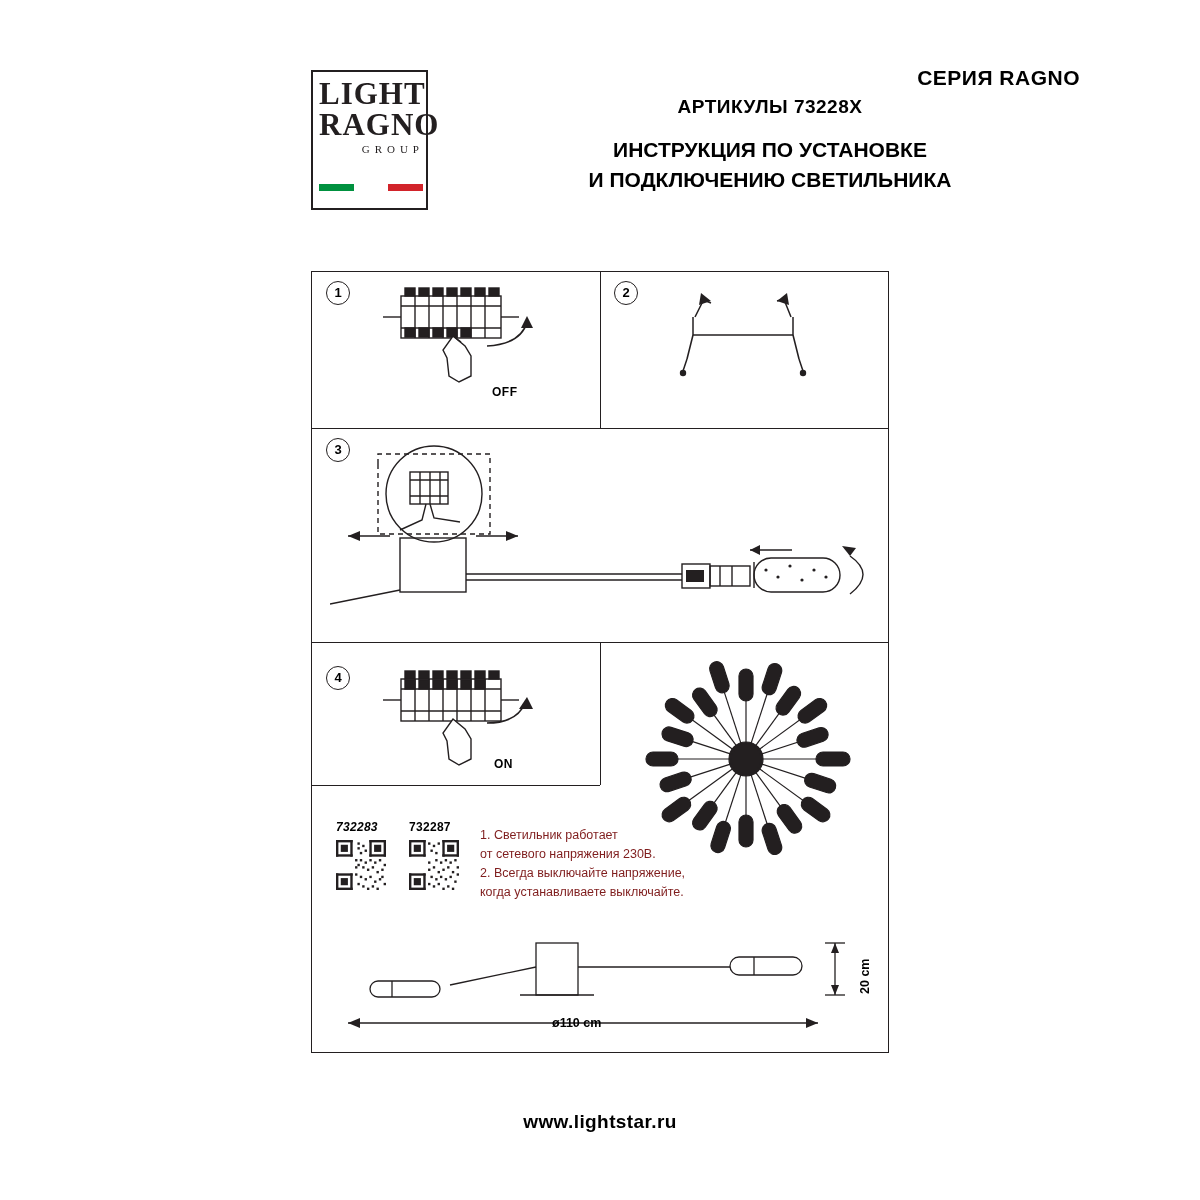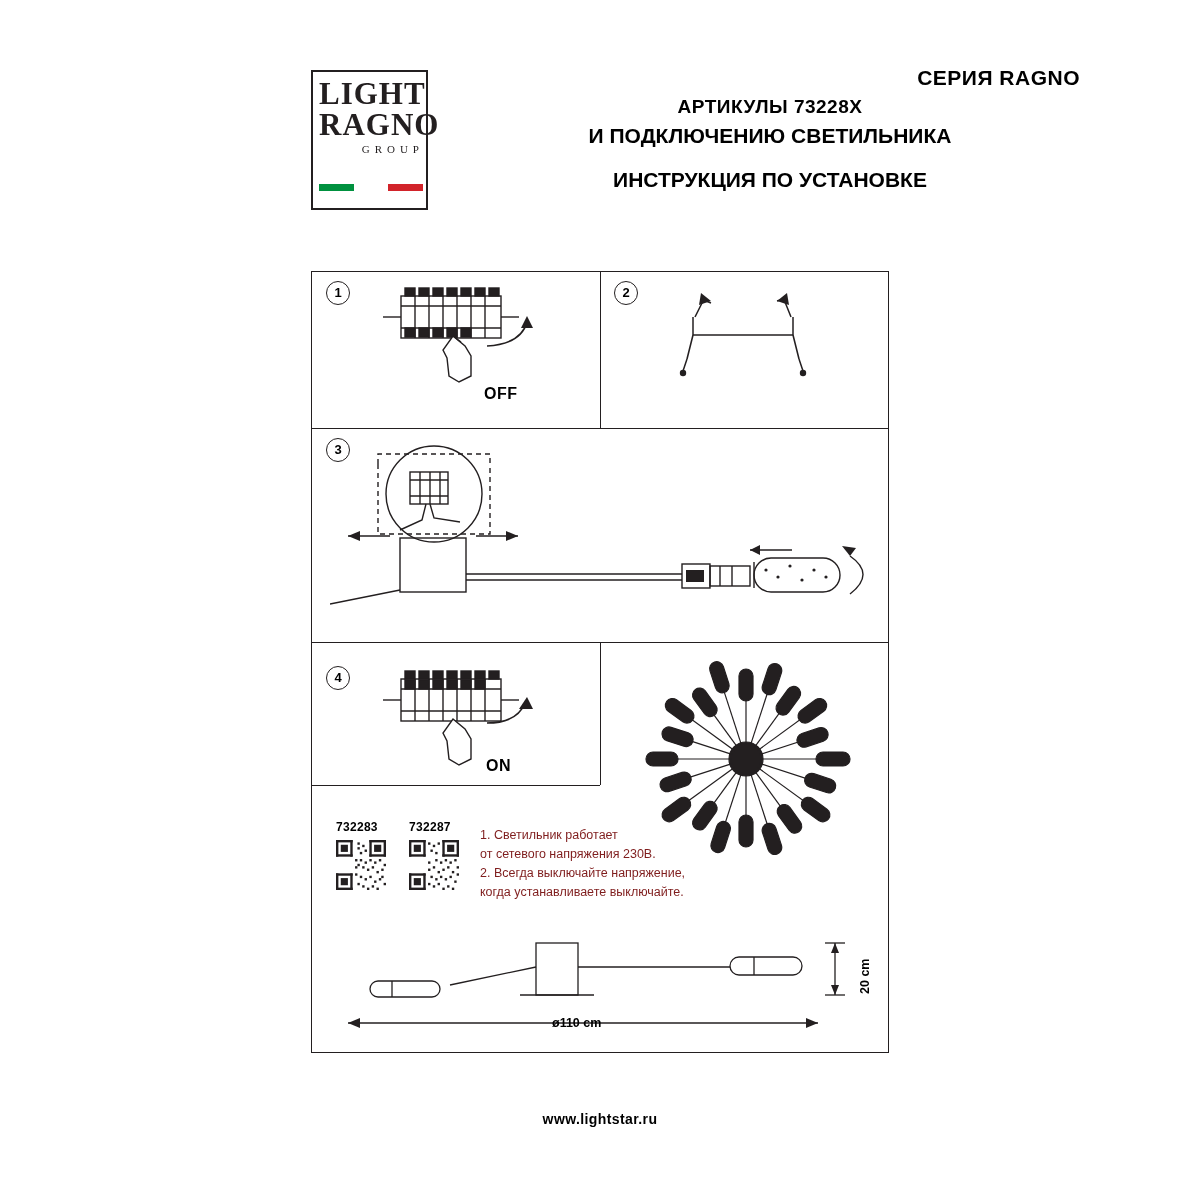--- a/index.html
+++ b/index.html
@@ -20,33 +20,33 @@
   .head-title{font-size:21px;font-weight:bold;line-height:28px;margin-top:16px;}
 
   
   .frame{position:absolute;left:311px;top:267px;width:578px;height:782px;border:1.5px solid #231f20;box-sizing:border-box;}
   .hline{position:absolute;left:0;width:100%;height:0;border-top:1.5px solid #231f20;}
   .vline{position:absolute;top:0;height:100%;width:0;border-left:1.5px solid #231f20;}
 
   .stepnum{position:absolute;width:24px;height:24px;border:1.5px solid #231f20;border-radius:50%;
            font-size:13px;font-weight:bold;text-align:center;line-height:22px;box-sizing:border-box;background:#fff;}
 
-  .lbl{position:absolute;font-size:16px;font-weight:bold;letter-spacing:.5px;}
+  .lbl{position:absolute;font-size:12px;font-weight:bold;letter-spacing:.5px;margin-left:8px;}
 
   
   .qr{position:absolute;width:50px;height:50px;}
   .qrcap{position:absolute;font-size:12px;font-weight:bold;letter-spacing:.3px;}
 
   .notes{position:absolute;font-size:12.5px;line-height:19px;color:#7f1d1d;}
 
   .dimlabel{position:absolute;font-size:12.5px;font-weight:bold;}
   .dimlabel.vert{transform:rotate(-90deg);transform-origin:left top;white-space:nowrap;}
 
   .footer{position:absolute;left:0;top:1107px;width:1200px;text-align:center;
-          font-size:14px;font-weight:bold;letter-spacing:.4px;}
+          font-size:19px;font-weight:bold;letter-spacing:.4px;}
   svg{display:block;}
 </style>
 </head>
 <body>
 
 <div class="page">
 
   <div class="logo-box">
     <div class="logo-text">
       <div class="logo-line">LIGHT</div>
@@ -56,22 +56,22 @@
     <div class="flag">
       <i style="background:#00913f"></i>
         <i style="background:#ffffff"></i>
         <i style="background:#d2232a"></i>
     </div>
   </div>
 
   <div class="head-right">
     <div class="head-line1">СЕРИЯ RAGNO</div>
     <div class="head-line2">АРТИКУЛЫ 73228X</div>
+    <div class="head-title">ИНСТРУКЦИЯ ПО УСТАНОВКЕ</div>
     <div class="head-title" style="margin-top:2px">И ПОДКЛЮЧЕНИЮ СВЕТИЛЬНИКА</div>
-    <div class="head-title">ИНСТРУКЦИЯ ПО УСТАНОВКЕ</div>
   </div>
 
   <div class="frame">
     <div class="hline" style="top:156px;"></div>
     <div class="hline" style="top:370px;"></div>
     <div class="hline" style="top:513px;width:288px;"></div>
     <div class="vline" style="left:288px;height:156px;"></div>
     <div class="vline" style="left:288px;top:370px;height:143px;"></div>
   </div>
 
@@ -324,21 +324,21 @@
             <rect x="192" y="93" width="32" height="14" rx="7" fill="#231f20"></rect>
           </g>
         <g transform="rotate(342 126 100)">
             <line x1="140" y1="100" x2="210" y2="100"></line>
             <rect x="180" y="93" width="32" height="14" rx="7" fill="#231f20"></rect>
           </g>
       </g>
     </g>
   </svg>
 
-  <div class="qrcap" style="left:336px;top:816px;">732283</div>
+  <div class="qrcap" style="left:336px;top:816px;font-style:italic;">732283</div>
   <svg class="qr" style="left:336px;top:836px;" viewBox="0 0 21 21">
     <rect width="21" height="21" fill="#fff"></rect>
     <g fill="#231f20">
       <rect x="0" y="0" width="7" height="1"></rect>
         <rect x="0" y="6" width="7" height="1"></rect>
       <rect x="0" y="0" width="1" height="7"></rect>
         <rect x="6" y="0" width="1" height="7"></rect>
       <rect x="2" y="2" width="3" height="3"></rect>
       <rect x="14" y="0" width="7" height="1"></rect>
         <rect x="14" y="6" width="7" height="1"></rect>

